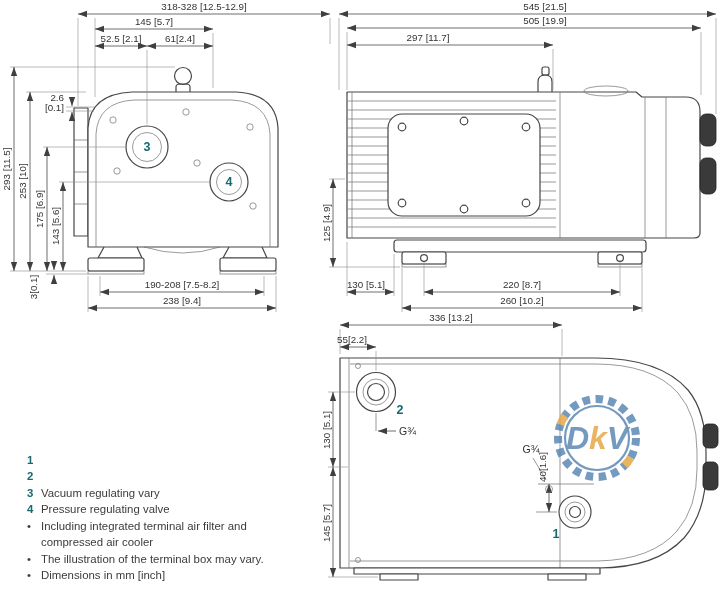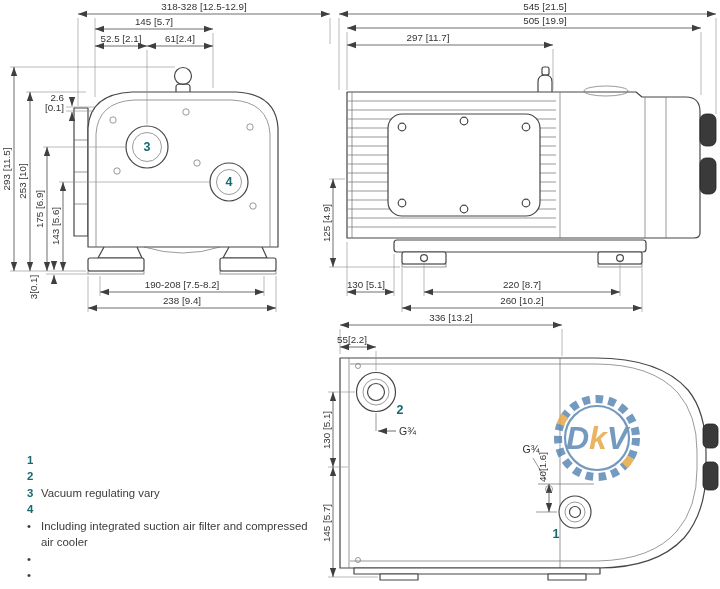--- a/index.html
+++ b/index.html
@@ -266,26 +266,29 @@
   </div>
   <div class="lrow">
     <span class="lnum">2</span>
   </div>
   <div class="lrow">
     <span class="lnum">3</span>
     <span>Vacuum regulating vary</span>
   </div>
   <div class="lrow">
     <span class="lnum">4</span>
+    <span>Pressure regulating valve</span>
   </div>
   <div class="lrow">
     <span class="lbul">•</span>
-    <span>Including integrated suction air filter and compressed air cooler</span>
+    <span>Including integrated terminal air filter and compressed air cooler</span>
   </div>
   <div class="lrow">
     <span class="lbul">•</span>
+    <span>The illustration of the terminal box may vary.</span>
   </div>
   <div class="lrow">
     <span class="lbul">•</span>
+    <span>Dimensions in mm [inch]</span>
   </div>
 </div>
 
 </div>
 
 </body></html>

